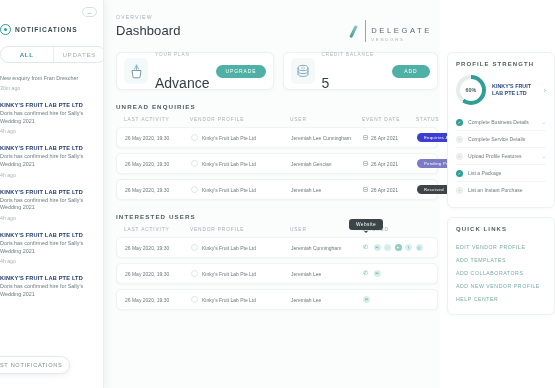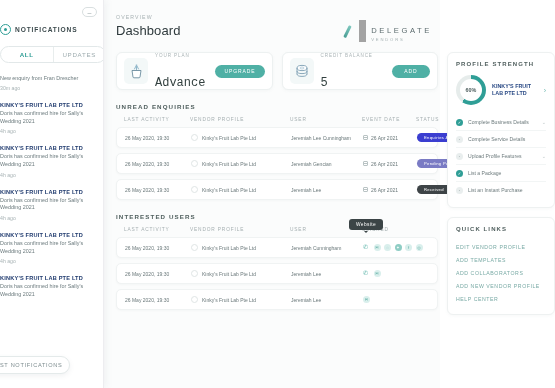--- a/index.html
+++ b/index.html
@@ -77,42 +77,42 @@
 
   .brand { display: flex; align-items: center; gap: 5px; padding-top: 6px; }
   .brand-mark {
     width: 13px; height: 13px; flex: none; position: relative;
   }
   .brand-mark:before {
     content: ""; position: absolute; left: 5px; top: 0;
     width: 2.6px; height: 13px; background: linear-gradient(180deg,#7fc9bf,#4a9e95);
     transform: rotate(26deg); border-radius: 1px;
   }
-  .brand-text { line-height: 1; border-left: 7px solid #a3a3a3; padding-left: 5px; }
+  .brand-text { line-height: 1; border-left: 1px solid #a3a3a3; padding-left: 5px; }
   .brand-name { font-size: 7.6px; letter-spacing: 2.6px; color: #5c6b6e; }
   .brand-sub { font-size: 4.2px; letter-spacing: 1.8px; color: #a6b2b4; margin-top: 2px; }
 
   .content { display: flex; gap: 9px; margin-top: 10px; }
   .col-left { width: 322px; flex: none; }
   .col-right { width: 108px; flex: none; }
 
   
   .cards { display: flex; gap: 9px; }
   .card {
     flex: 1; height: 38px; background: #fff; border: 1px solid #edf1f1;
     border-radius: 6px; box-shadow: 0 1px 3px rgba(120,135,140,.06);
     display: flex; align-items: center; padding: 0 7px; gap: 7px;
   }
   .card-ico {
     width: 24px; height: 26px; border-radius: 5px; background: #f3f8f8;
     flex: none; display: flex; align-items: center; justify-content: center;
   }
   .card-body { flex: 1; min-width: 0; }
   .card-label { font-size: 4.6px; letter-spacing: .9px; color: #aab4b6; text-transform: uppercase; }
-  .card-value { font-size: 12px; color: #32403f; margin-top: 18px; font-family: Liberation Mono, monospace; }
+  .card-value { font-size: 14px; color: #32403f; margin-top: 18px; }
   .pill-btn {
     height: 13px; min-width: 38px; padding: 0 9px; border-radius: 7px;
     background: #4fb0a5; color: #fff; font-size: 5px; letter-spacing: .9px;
     display: flex; align-items: center; justify-content: center; flex: none;
     border: none;
   }
 
   
   .section { margin-top: 13px; }
   .section-title { font-size: 6.2px; letter-spacing: 1.1px; color: #51605f; font-weight: 700; text-transform: uppercase; }

